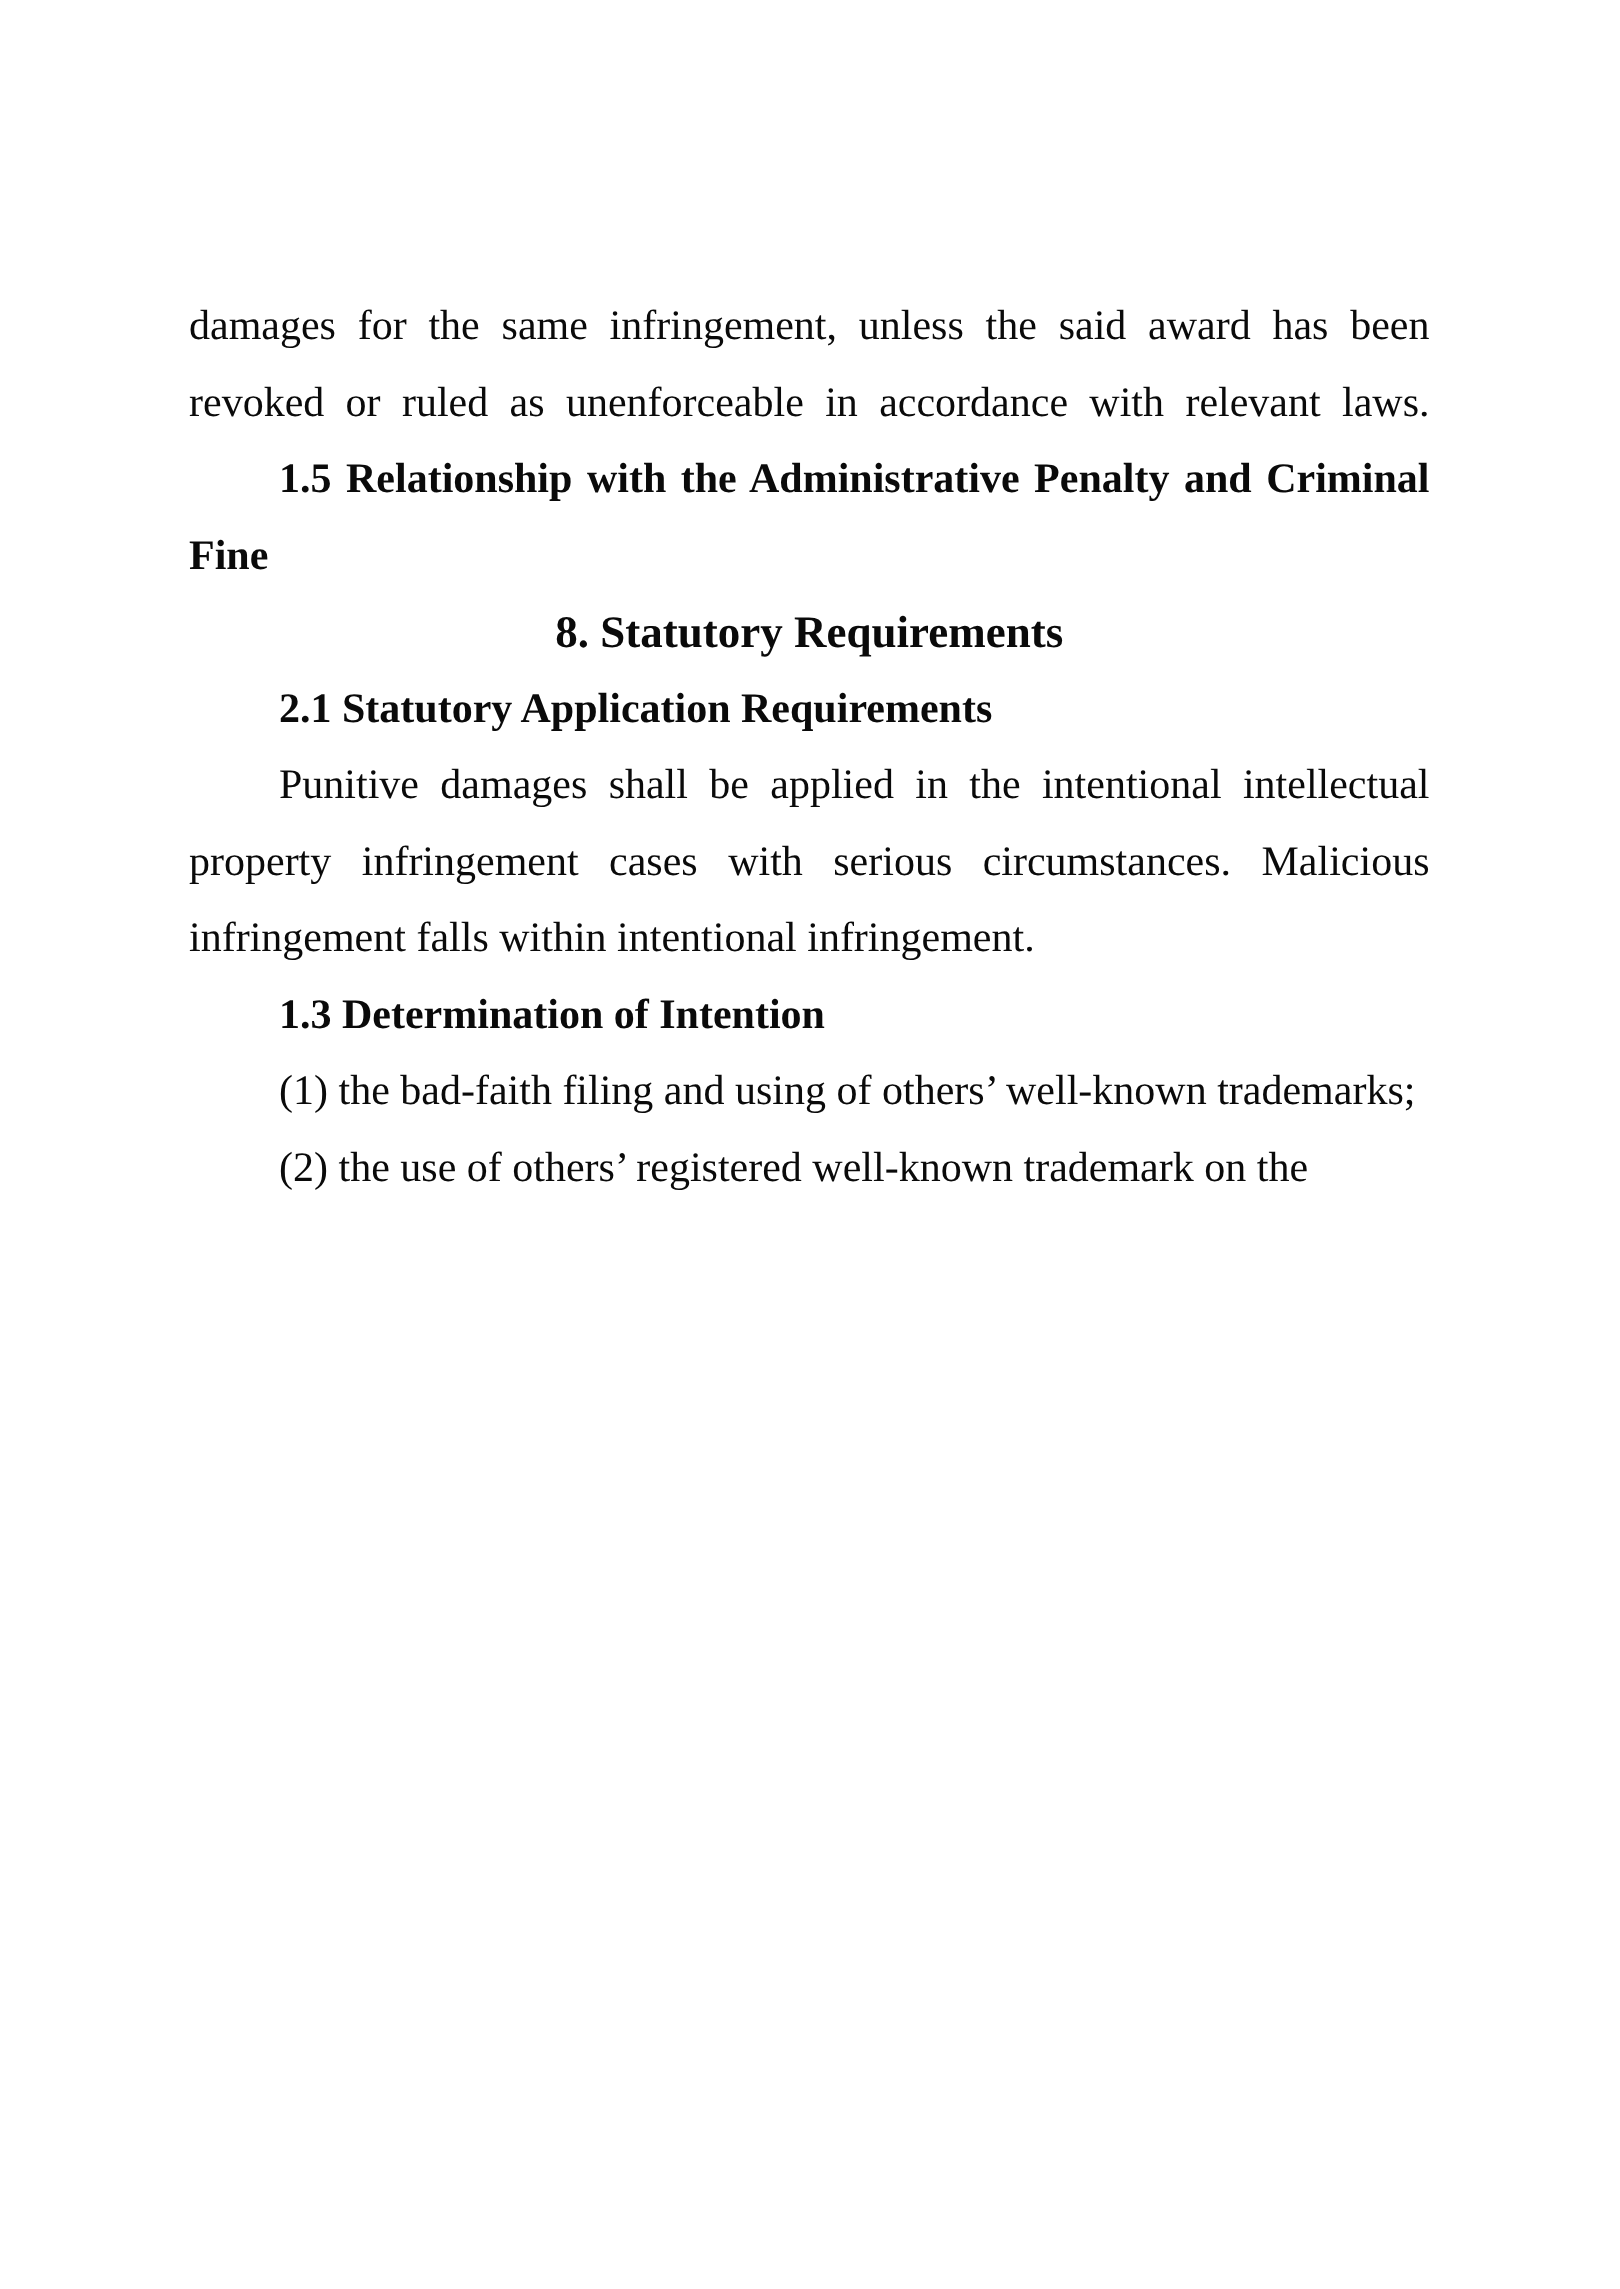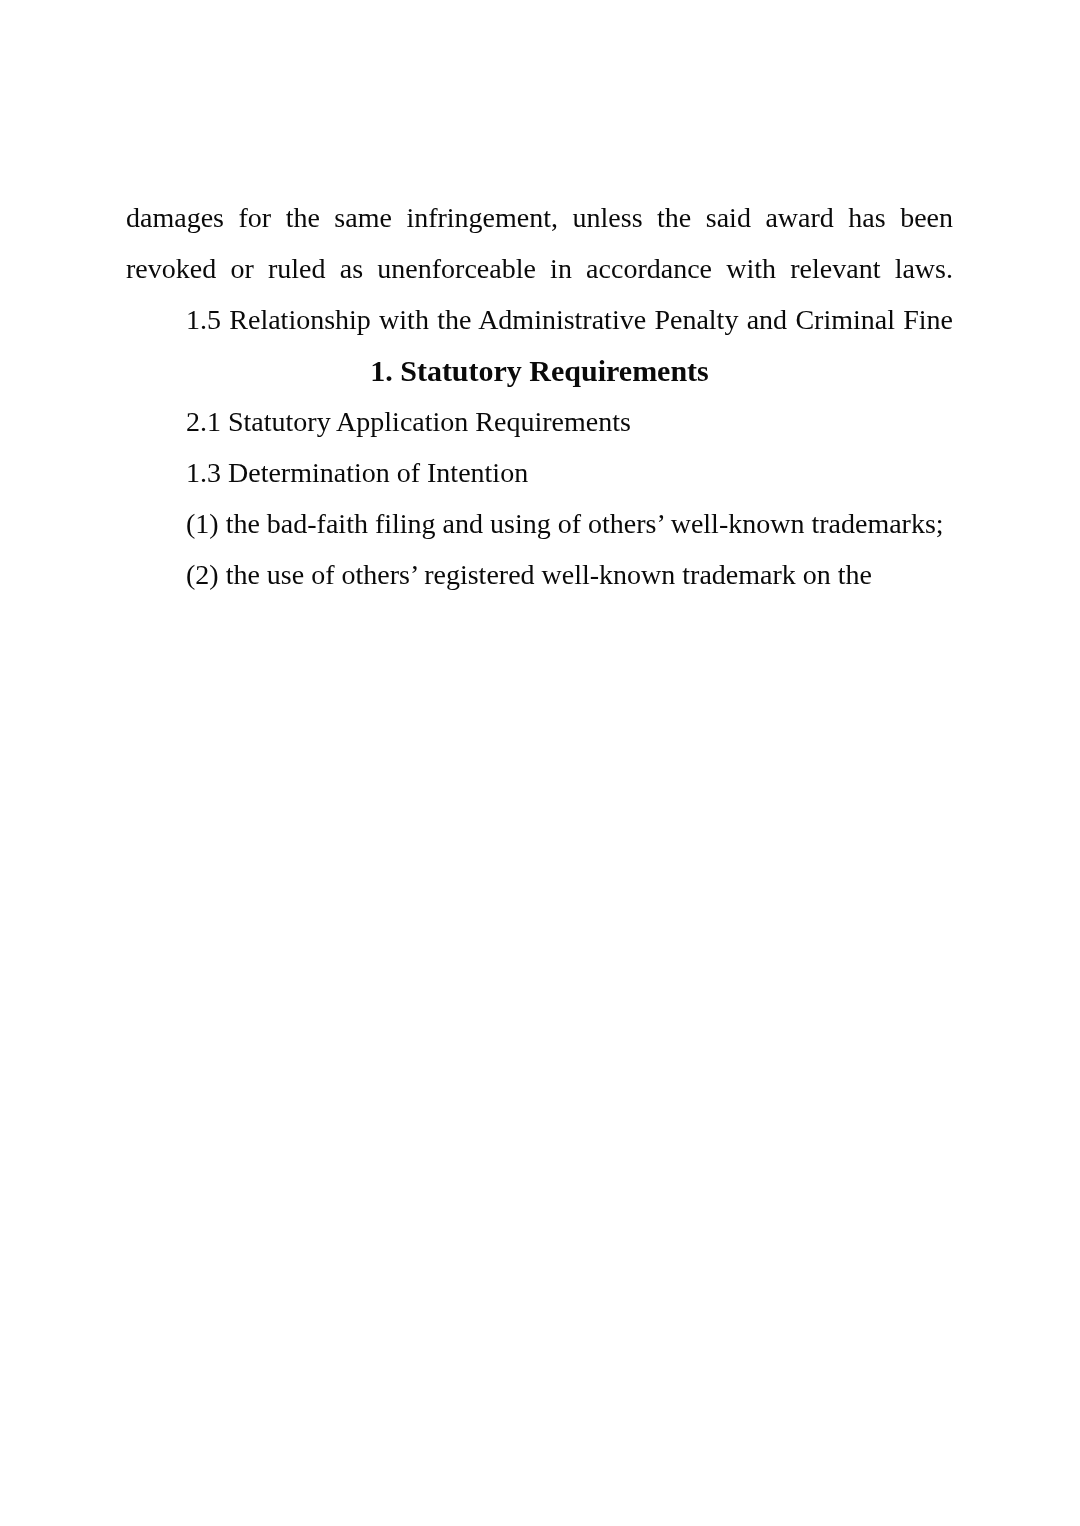--- a/index.html
+++ b/index.html
@@ -43,24 +43,24 @@
   }
   .para.ragged,
   .list-item,
   .subheading {
     text-align-last: left;
   }
   .para.cont {
     text-indent: 0;
   }
   .heading-inline {
-    font-weight: normal;
+    font-weight: bold;
   }
   .subheading {
-    font-weight: normal;
+    font-weight: bold;
     text-align: left;
   }
   .center-heading {
     font-size: 30px;
     line-height: 51px;
     font-weight: bold;
     text-align: center;
     margin: 0;
     text-indent: 0;
   }
@@ -80,24 +80,25 @@
 
 <div class="page">
 
   <div class="content">
 
     <p class="para cont">damages for the same infringement, unless the said award has been revoked or ruled as unenforceable in accordance with relevant laws.</p>
 
     <p class="heading-inline">1.5  Relationship with the Administrative Penalty and Criminal Fine</p>
 
 
-    <p class="center-heading">1. Statutory Requirements</p>
+    <p class="center-heading">8. Statutory Requirements</p>
 
     <p class="subheading">2.1 Statutory Application Requirements</p>
 
+    <p class="para ragged">Punitive damages shall be applied in the intentional intellectual property infringement cases with serious circumstances. Malicious infringement falls within intentional infringement.</p>
 
     <p class="subheading">1.3 Determination of Intention</p>
 
 
     <p class="list-item">(1)  the bad-faith filing and using of others’ well-known trademarks;</p>
 
     <p class="list-item">(2)  the use of others’ registered well-known trademark on the</p>
 
   </div>
 

